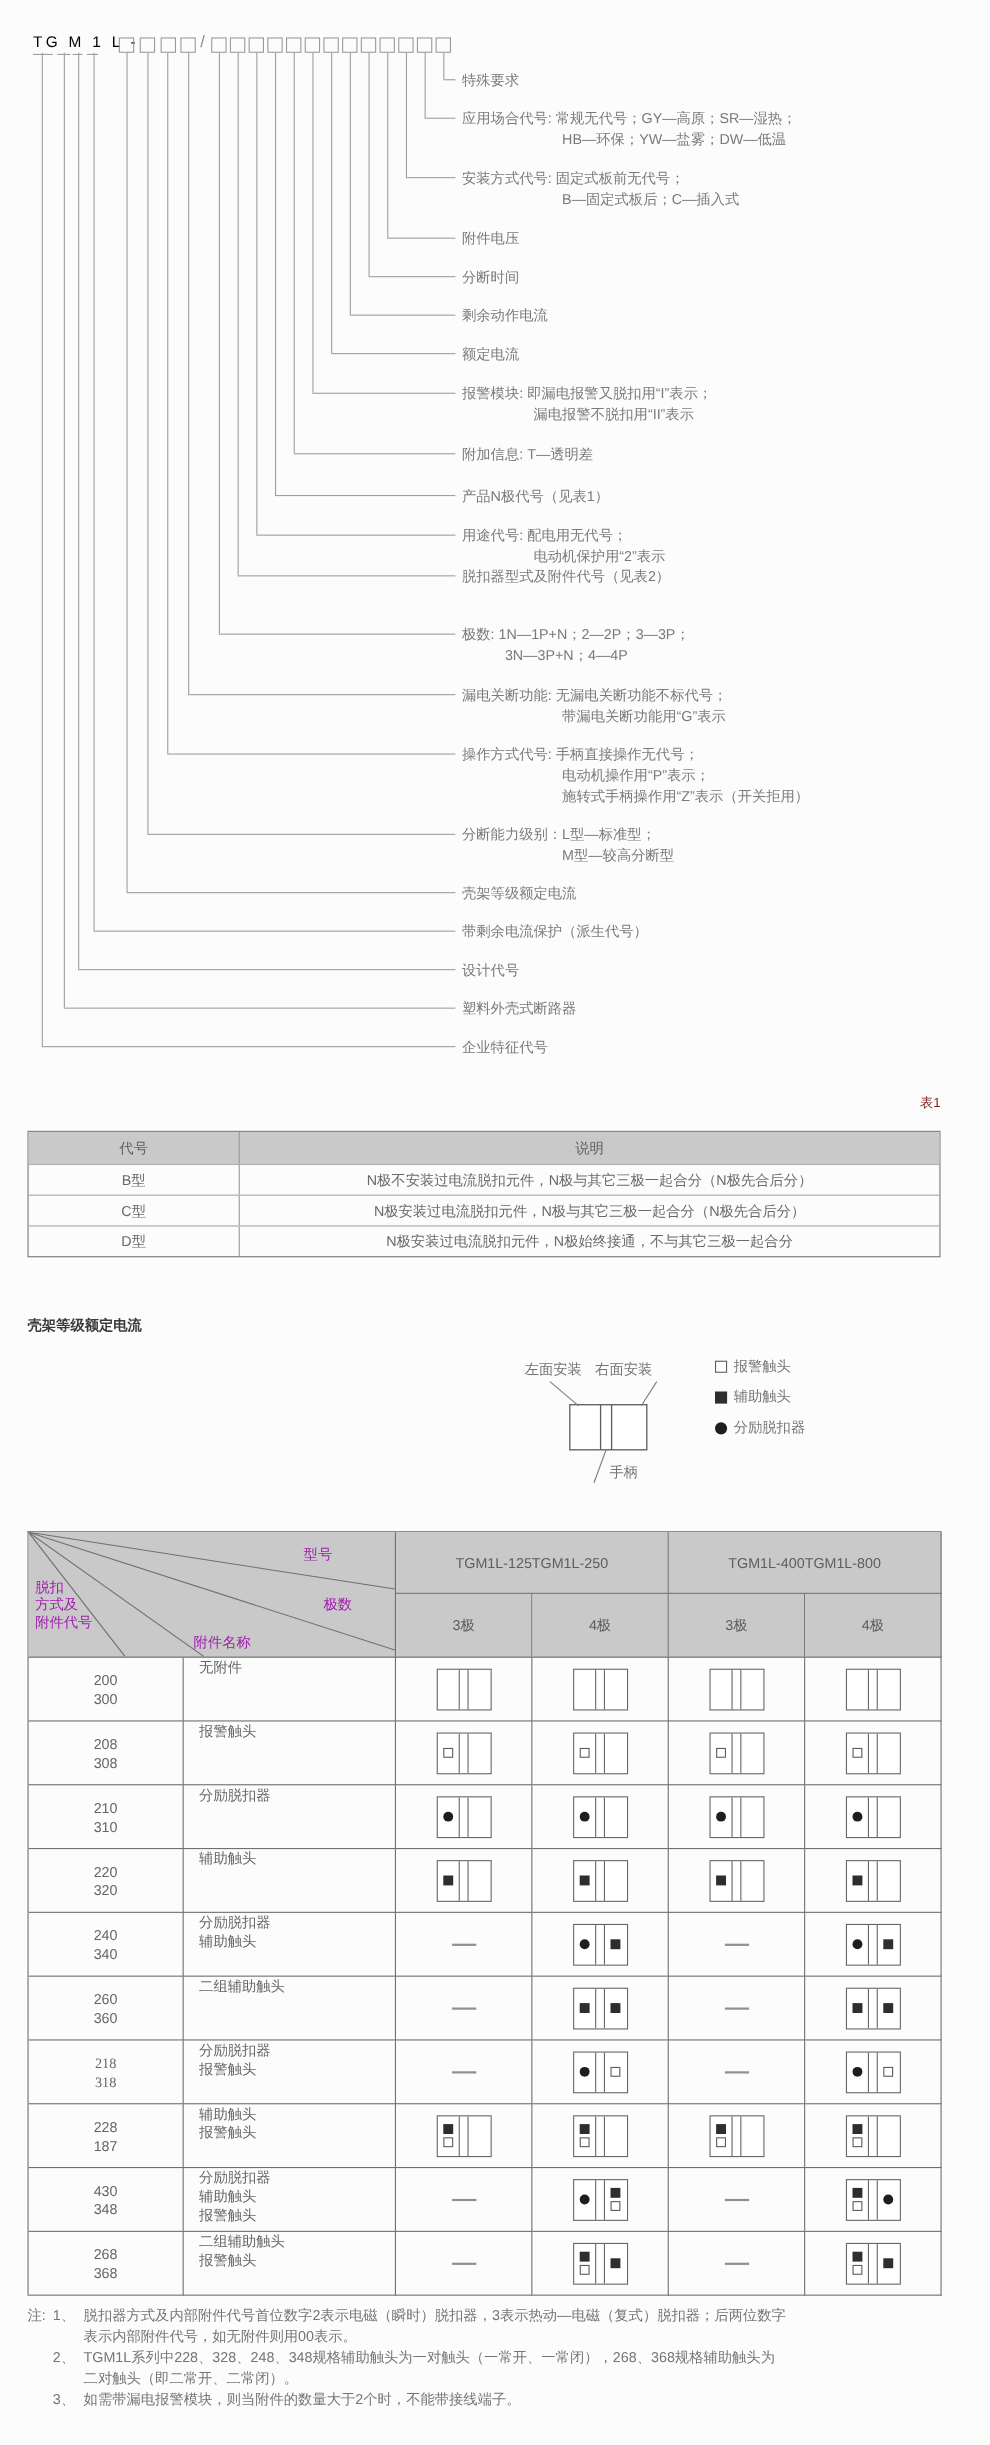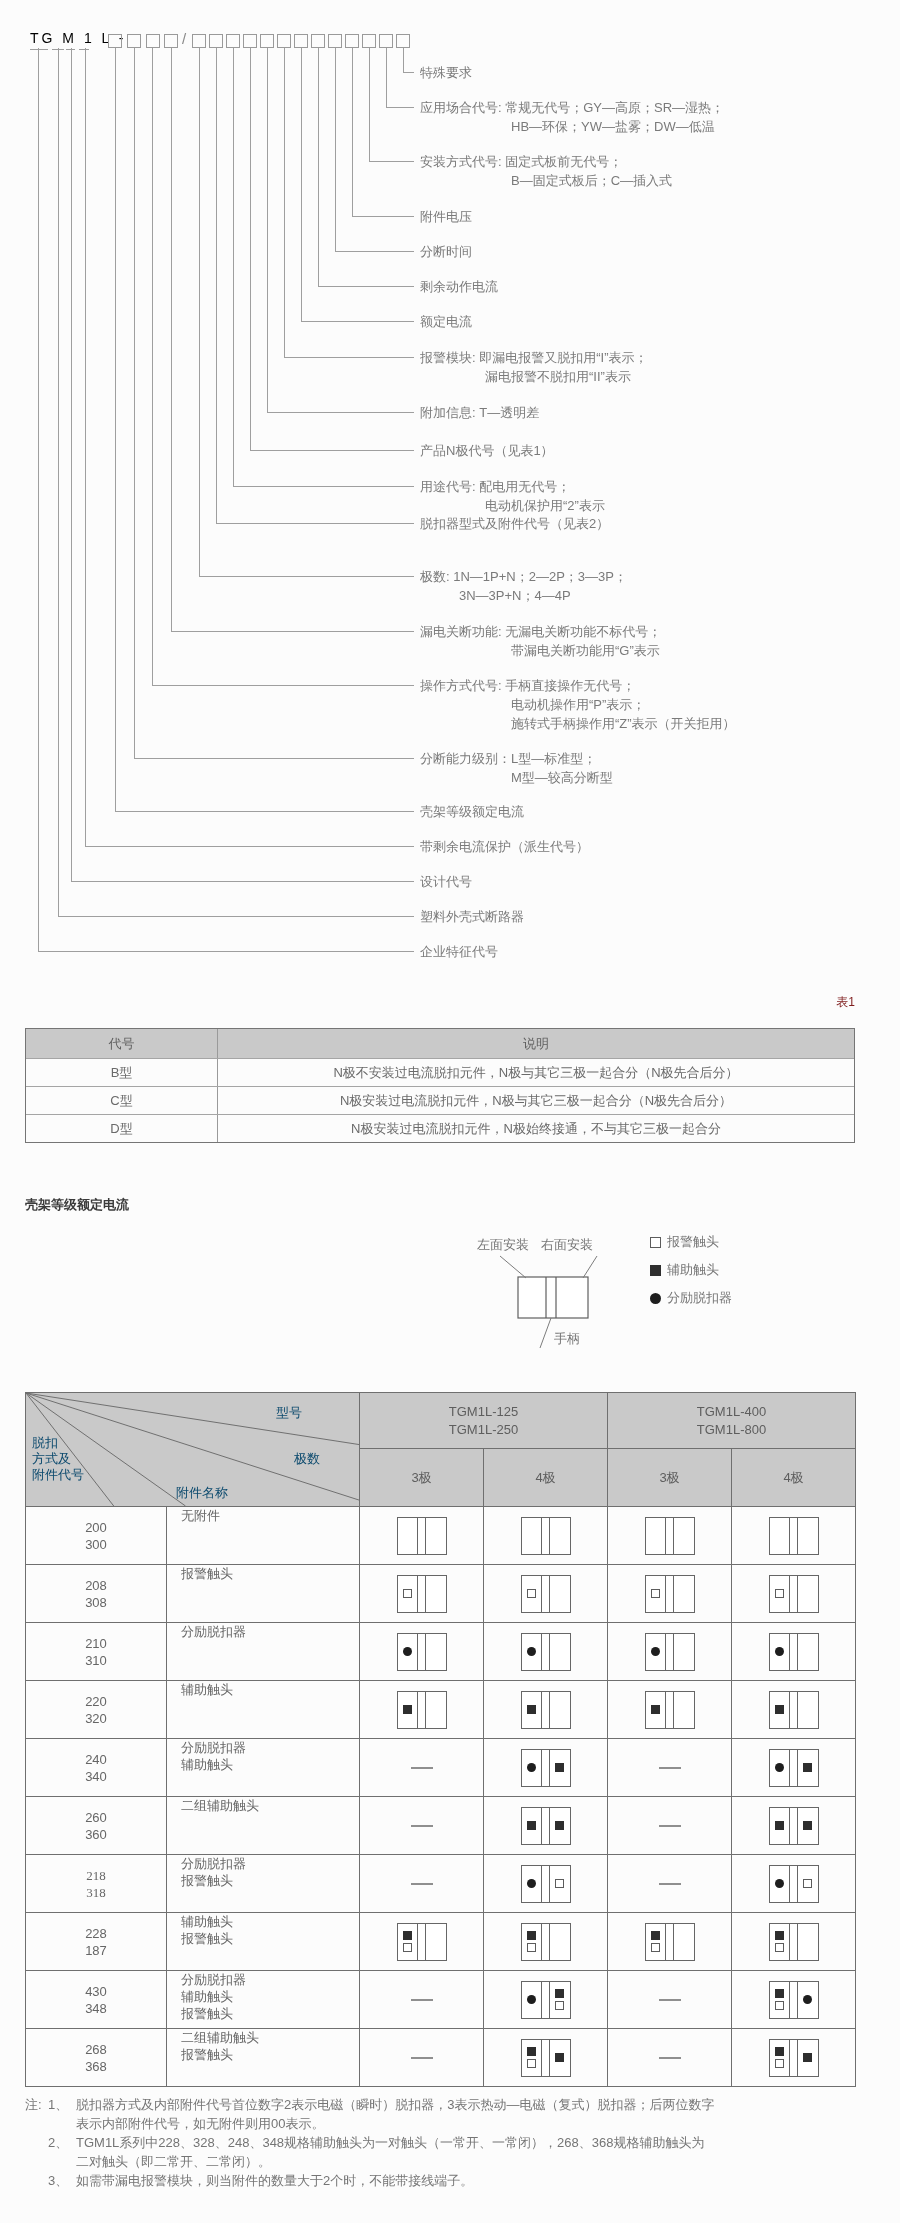--- a/index.html
+++ b/index.html
@@ -38,22 +38,22 @@
   
   #table2{position:absolute;left:25px;top:1392px;width:830px;display:grid;
           grid-template-columns:141px 193px 124px 124px 124px 124px;
           grid-template-rows:56px 58px repeat(10,58px);
           border-top:1px solid #6f6f6f;border-left:1px solid #6f6f6f;box-sizing:content-box;
           font-size:13px;color:#666;}
   .t2-cell{border-right:1px solid #6f6f6f;border-bottom:1px solid #6f6f6f;box-sizing:border-box;
            display:flex;align-items:center;justify-content:center;background:transparent;}
   .t2-hdr{background:#c9c9c9;color:#5e5e5e;}
   .t2-corner{position:relative;display:block;}
-  .t2-corner .corner-lbl{position:absolute;font-size:13px;color:#0c4a6e;line-height:16px;}
-  .t2-model{flex-direction:column;line-height:18px;}
+  .t2-corner .corner-lbl{position:absolute;font-size:13px;color:#a21caf;line-height:16px;}
+  .t2-model{flex-direction:row;line-height:18px;}
   .t2-codes{flex-direction:column;line-height:17px;}
   .t2-name{justify-content:flex-start;padding-left:14px;flex-direction:column;align-items:flex-start;line-height:17px;}
   .dash{width:22px;height:2px;background:#8f8f8f;}
   .acc-box{display:flex;width:48px;height:36px;border:1px solid #666;background:#fff;box-sizing:content-box;}
   .acc-l,.acc-r{flex:1;display:flex;flex-direction:column;align-items:center;justify-content:center;gap:3px;}
   .acc-m{width:7px;border-left:1px solid #666;border-right:1px solid #666;}
   
   .notes-label{position:absolute;left:25px;top:2095px;font-size:13px;color:#757575;line-height:19px;}
   #notes{position:absolute;left:48px;top:2095px;width:830px;font-size:13px;color:#757575;line-height:19px;}
   .note-item{display:flex;}

